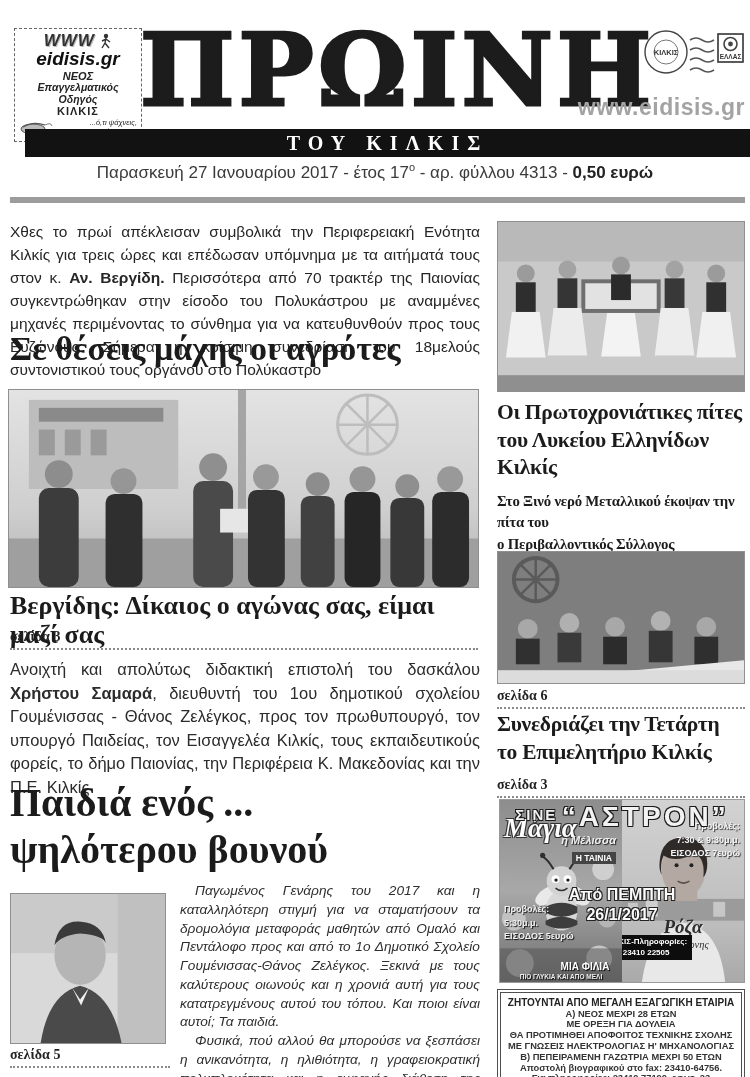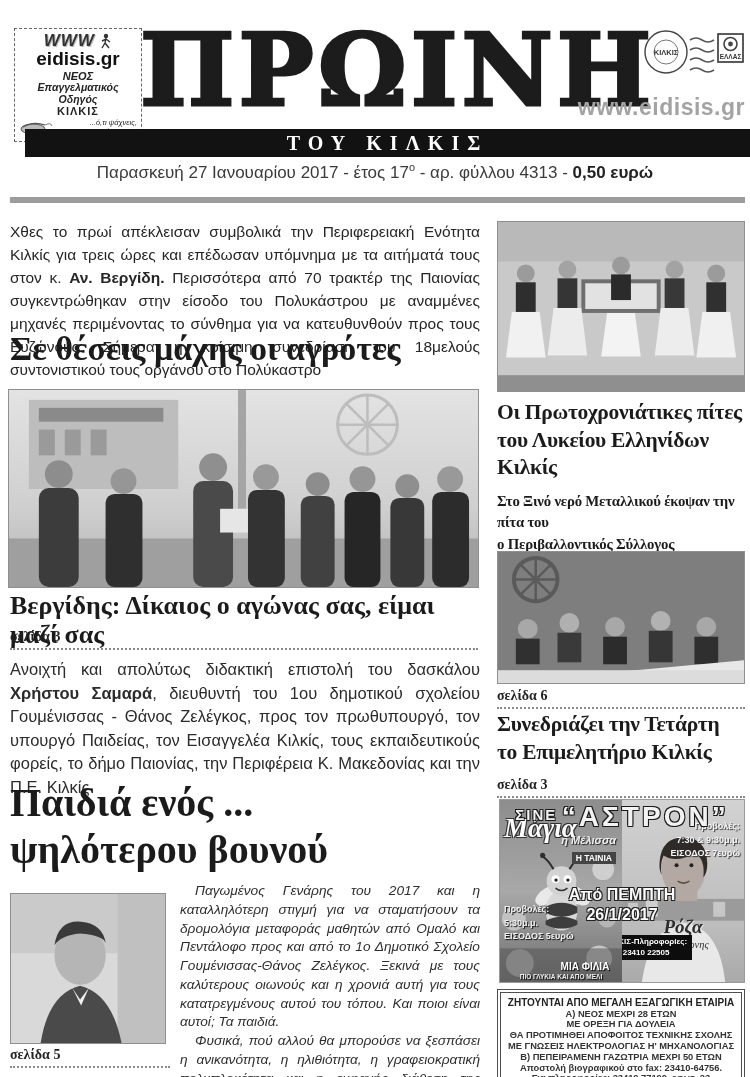--- a/index.html
+++ b/index.html
@@ -11,21 +11,21 @@
   .abs{position:absolute;}
 
   
   .logo-box{
     left:14px;top:28px;width:128px;height:114px;
     border:1px dashed #666;padding:3px 4px;box-sizing:border-box;
     text-align:center;line-height:1.1;
   }
   .logo-www{font-weight:bold;font-style:italic;font-size:17px;letter-spacing:1px;color:#333;
     text-shadow:1px 1px 0 #bbb;display:inline-block;vertical-align:middle;}
-  .logo-site{font-weight:bold;font-size:19px;color:#111;margin-top:-2px;}
+  .logo-site{font-weight:bold;font-style:italic;font-size:19px;color:#111;margin-top:-2px;}
   .logo-l1{font-weight:bold;font-style:italic;font-size:11px;}
   .logo-l2{font-weight:bold;font-style:italic;font-size:10.5px;}
   .logo-l3{font-weight:bold;font-size:11px;letter-spacing:1px;}
   .logo-tag{font-style:italic;font-size:7.5px;text-align:right;line-height:1.2;}
   .logo-bottom{display:flex;align-items:center;justify-content:space-between;margin-top:1px;}
 
   .np-title{
     left:140px;top:14px;width:492px;height:116px;
     text-align:center;
     font-family:"DejaVu Serif",serif;font-weight:bold;

